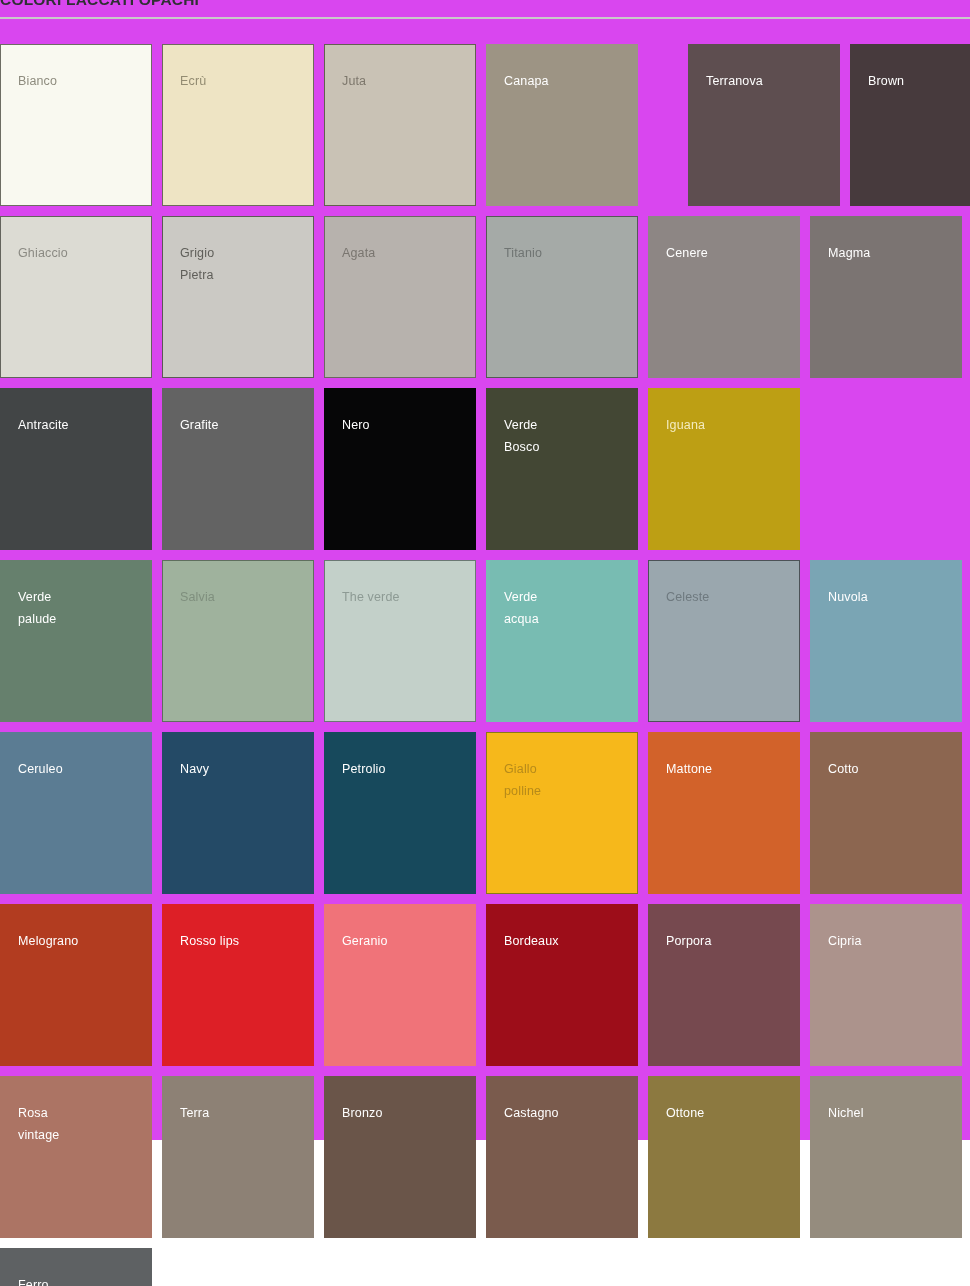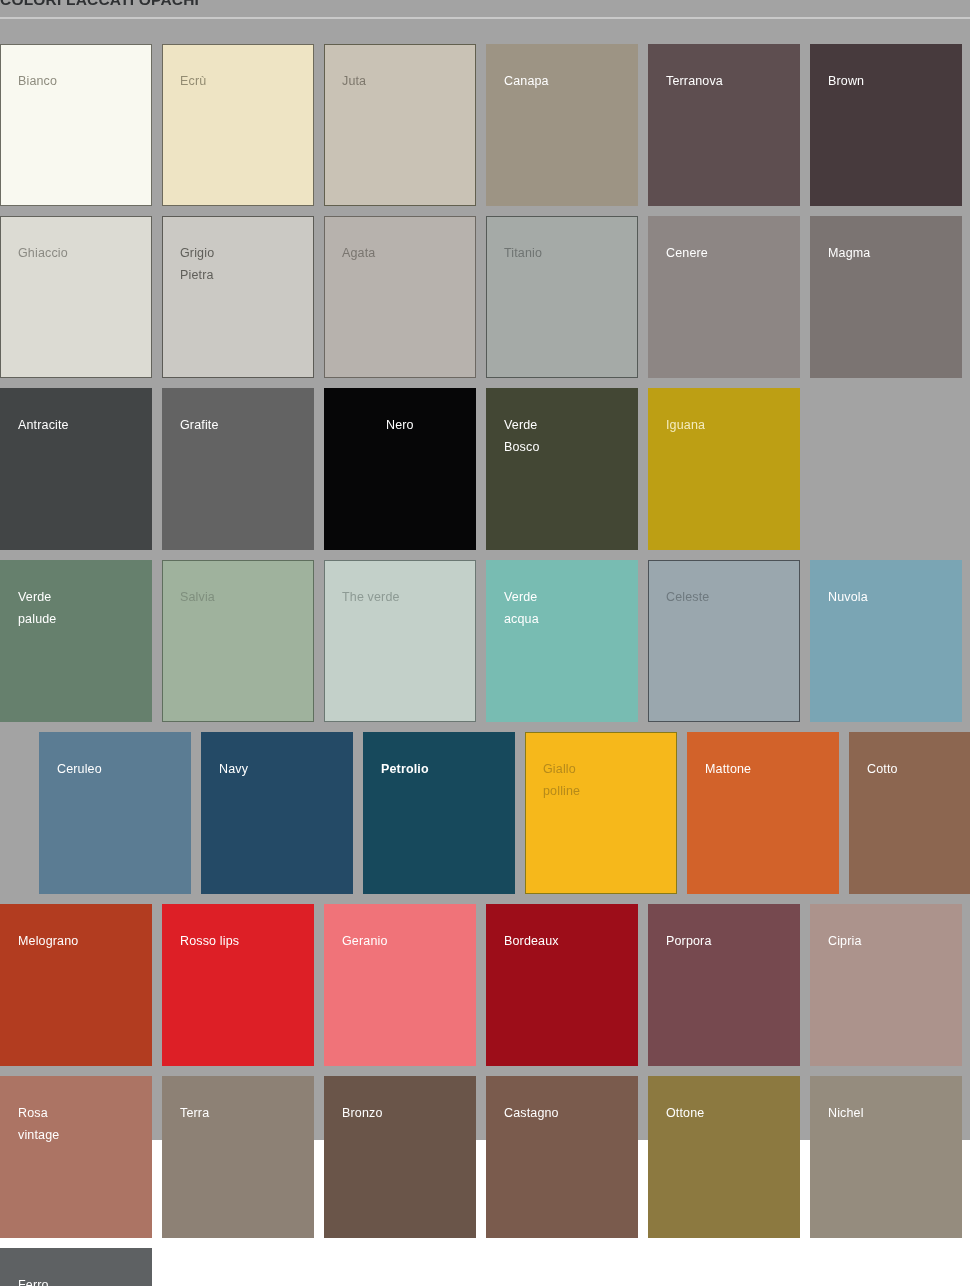--- a/index.html
+++ b/index.html
@@ -10,21 +10,21 @@
     width: 970px;
     height: 1286px;
     overflow: hidden;
     font-family: "Liberation Sans", sans-serif;
     -webkit-font-smoothing: antialiased;
   }
   #page {
     position: relative;
     width: 970px;
     height: 1140px;
-    background: #a3a3a3;
+    background: #d946ef;
   }
 
   
   .section-title {
     position: absolute;
     left: 0px;
     top: -10px;
     font-size: 15.5px;
     font-weight: bold;
     letter-spacing: 0.2px;
@@ -91,21 +91,21 @@
         </div>
         <div class="swatch" style="background: rgb(238, 228, 196); border: 1px solid rgb(109, 106, 92);">
           <span class="label" style="color: rgb(147, 140, 114);">Ecrù</span>
         </div>
         <div class="swatch" style="background: rgb(201, 194, 181); border: 1px solid rgb(98, 96, 79);">
           <span class="label" style="color: rgb(125, 119, 108);">Juta</span>
         </div>
         <div class="swatch" style="background: rgb(157, 148, 132); border: 1px solid rgb(157, 148, 132);">
           <span class="label" style="color: rgb(255, 255, 255);">Canapa</span>
         </div>
-        <div class="swatch" style="background: rgb(94, 78, 80); border: 1px solid rgb(94, 78, 80);">
+        <div class="swatch" style="background: rgb(94, 78, 80); border: 1px solid rgb(94, 78, 80); margin-left: 40px;">
           <span class="label" style="color: rgb(255, 255, 255);">Terranova</span>
         </div>
         <div class="swatch" style="background: rgb(71, 58, 61); border: 1px solid rgb(71, 58, 61);">
           <span class="label" style="color: rgb(255, 255, 255);">Brown</span>
         </div>
       </div>
       <div class="row">
         <div class="swatch" style="background: rgb(220, 219, 211); border: 1px solid rgb(99, 99, 92);">
           <span class="label" style="color: rgb(139, 138, 131);">Ghiaccio</span>
         </div>
@@ -127,21 +127,21 @@
         </div>
       </div>
       <div class="row">
         <div class="swatch" style="background: rgb(66, 69, 70); border: 1px solid rgb(66, 69, 70);">
           <span class="label" style="color: rgb(255, 255, 255);">Antracite</span>
         </div>
         <div class="swatch" style="background: rgb(99, 99, 99); border: 1px solid rgb(99, 99, 99);">
           <span class="label" style="color: rgb(255, 255, 255);">Grafite</span>
         </div>
         <div class="swatch" style="background: rgb(6, 6, 7); border: 1px solid rgb(6, 6, 7);">
-          <span class="label" style="color: rgb(255, 255, 255); margin-left: 44px;">Nero</span>
+          <span class="label" style="color: rgb(255, 255, 255);">Nero</span>
         </div>
         <div class="swatch" style="background: rgb(67, 71, 52); border: 1px solid rgb(67, 71, 52);">
           <span class="label" style="color: rgb(255, 255, 255);">Verde
 Bosco</span>
         </div>
         <div class="swatch" style="background: rgb(189, 159, 20); border: 1px solid rgb(189, 159, 20);">
           <span class="label" style="color: rgb(244, 236, 192);">Iguana</span>
         </div>
       </div>
       <div class="row">
@@ -160,28 +160,28 @@
 acqua</span>
         </div>
         <div class="swatch" style="background: rgb(154, 167, 174); border: 1px solid rgb(76, 82, 87);">
           <span class="label" style="color: rgb(110, 121, 127);">Celeste</span>
         </div>
         <div class="swatch" style="background: rgb(122, 165, 180); border: 1px solid rgb(122, 165, 180);">
           <span class="label" style="color: rgb(255, 255, 255);">Nuvola</span>
         </div>
       </div>
       <div class="row">
-        <div class="swatch" style="background: rgb(91, 124, 147); border: 1px solid rgb(91, 124, 147); margin-left: 39px;">
+        <div class="swatch" style="background: rgb(91, 124, 147); border: 1px solid rgb(91, 124, 147);">
           <span class="label" style="color: rgb(255, 255, 255);">Ceruleo</span>
         </div>
         <div class="swatch" style="background: rgb(36, 74, 102); border: 1px solid rgb(36, 74, 102);">
           <span class="label" style="color: rgb(255, 255, 255);">Navy</span>
         </div>
         <div class="swatch" style="background: rgb(23, 73, 92); border: 1px solid rgb(23, 73, 92);">
-          <span class="label" style="color: rgb(255, 255, 255); font-weight: bold;">Petrolio</span>
+          <span class="label" style="color: rgb(255, 255, 255);">Petrolio</span>
         </div>
         <div class="swatch" style="background: rgb(246, 184, 27); border: 1px solid rgb(138, 122, 22);">
           <span class="label" style="color: rgb(182, 138, 26);">Giallo
 polline</span>
         </div>
         <div class="swatch" style="background: rgb(210, 98, 42); border: 1px solid rgb(210, 98, 42);">
           <span class="label" style="color: rgb(255, 255, 255);">Mattone</span>
         </div>
         <div class="swatch" style="background: rgb(140, 102, 80); border: 1px solid rgb(140, 102, 80);">
           <span class="label" style="color: rgb(255, 255, 255);">Cotto</span>

